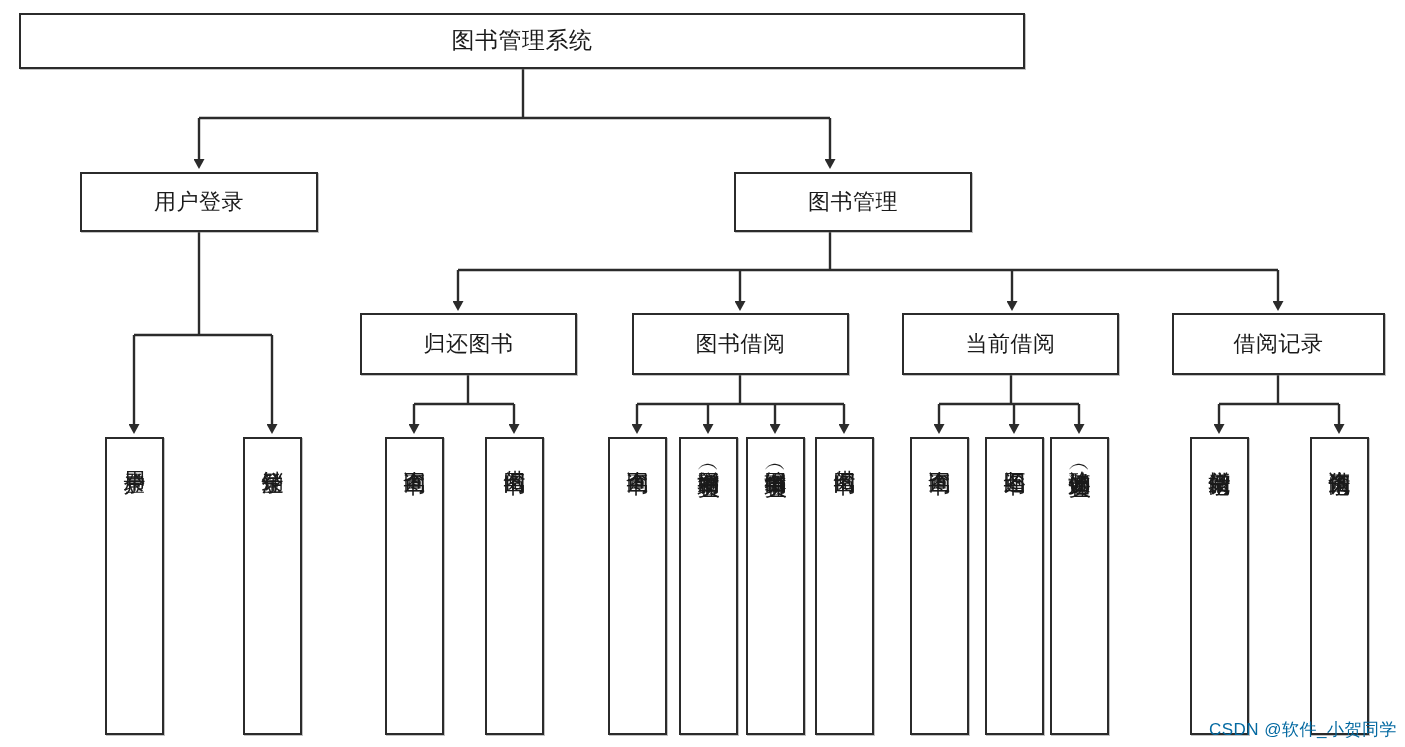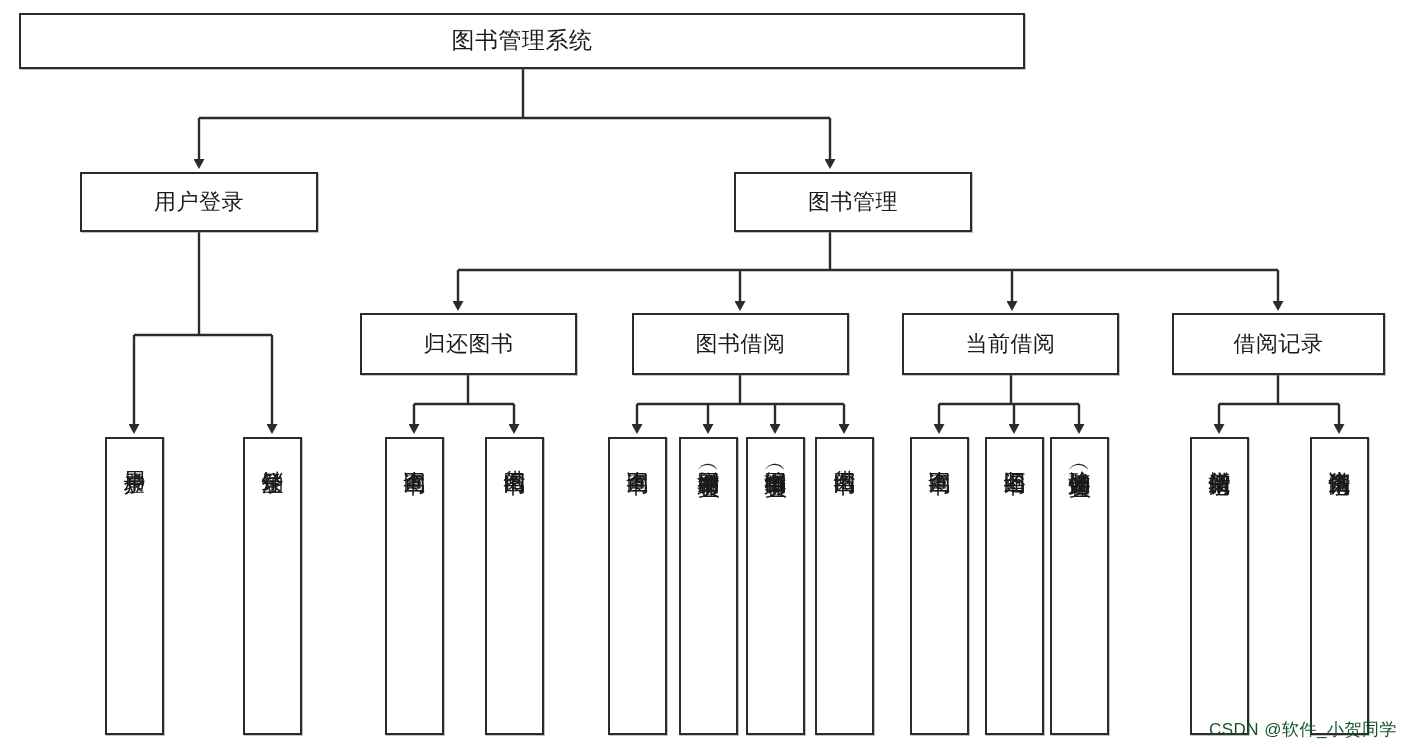--- a/index.html
+++ b/index.html
@@ -59,21 +59,21 @@
     font-size: 22px;
     line-height: 1.1;
     letter-spacing: 1px;
     white-space: nowrap;
   }
   .watermark {
     position: absolute;
     right: 8px;
     bottom: 6px;
     font-size: 17px;
-    color: #14532d;
+    color: #0369a1;
     letter-spacing: 0.5px;
     white-space: nowrap;
   }
 </style>
 </head>
 <body>
 
 <div id="canvas">
 
   <svg id="edges" viewBox="0 0 1405 747" xmlns="http://www.w3.org/2000/svg">

